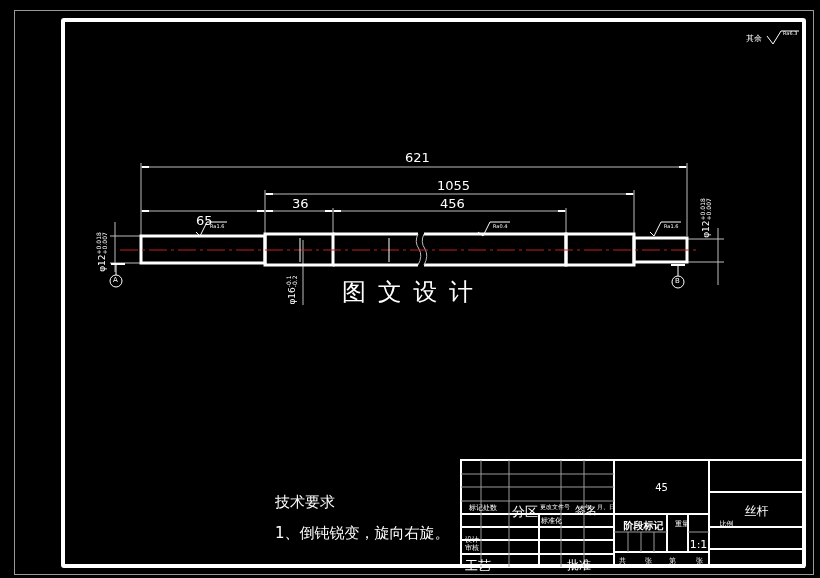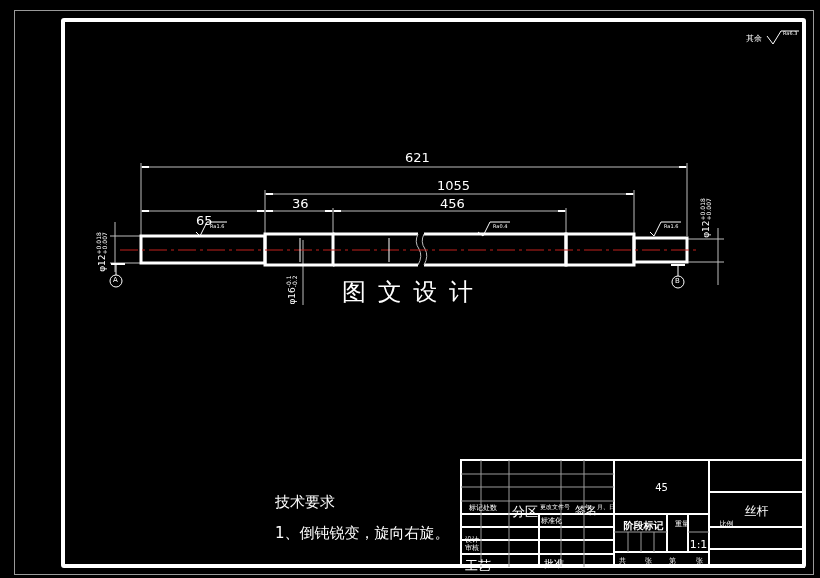--- a/index.html
+++ b/index.html
@@ -161,21 +161,21 @@
 <div class="tb-cell" style="left:483px;top:503px;font-size:7px;">处数</div>
 <div class="tb-cell" style="left:511px;top:503px;width:28px;font-size:13px;">分区</div>
 <div class="tb-cell" style="left:540px;top:503px;font-size:6px;">更改文件号</div>
 <div class="tb-cell" style="left:575px;top:503px;font-size:11px;">签名</div>
 <div class="tb-cell" style="left:585px;top:503px;font-size:6px;">年、月、日</div>
 
 <div class="tb-cell" style="left:465px;top:516px;font-size:7px;margin-top:19px;">设计</div>
 <div class="tb-cell" style="left:541px;top:516px;font-size:7px;">标准化</div>
 <div class="tb-cell" style="left:465px;top:543px;font-size:7px;">审核</div>
 <div class="tb-cell" style="left:465px;top:557px;font-size:13px;">工艺</div>
-<div class="tb-cell" style="left:544px;top:557px;font-size:10px;">批准</div>
+<div class="tb-cell" style="left:567px;top:557px;font-size:12px;">批准</div>
 
 <div class="tb-cell" style="left:614px;top:519px;width:59px;font-size:10px;font-weight:bold;">阶段标记</div>
 <div class="tb-cell" style="left:667px;top:519px;width:30px;font-size:7px;">重量</div>
 <div class="tb-cell" style="left:688px;top:519px;width:21px;font-size:7px;padding-left:28px;">比例</div>
 <div class="tb-cell" style="left:688px;top:538px;width:21px;font-size:11px;">1:1</div>
 
 <div class="tb-cell" style="left:619px;top:556px;font-size:7px;">共</div>
 <div class="tb-cell" style="left:645px;top:556px;font-size:7px;">张</div>
 <div class="tb-cell" style="left:669px;top:556px;font-size:7px;">第</div>
 <div class="tb-cell" style="left:696px;top:556px;font-size:7px;">张</div>

